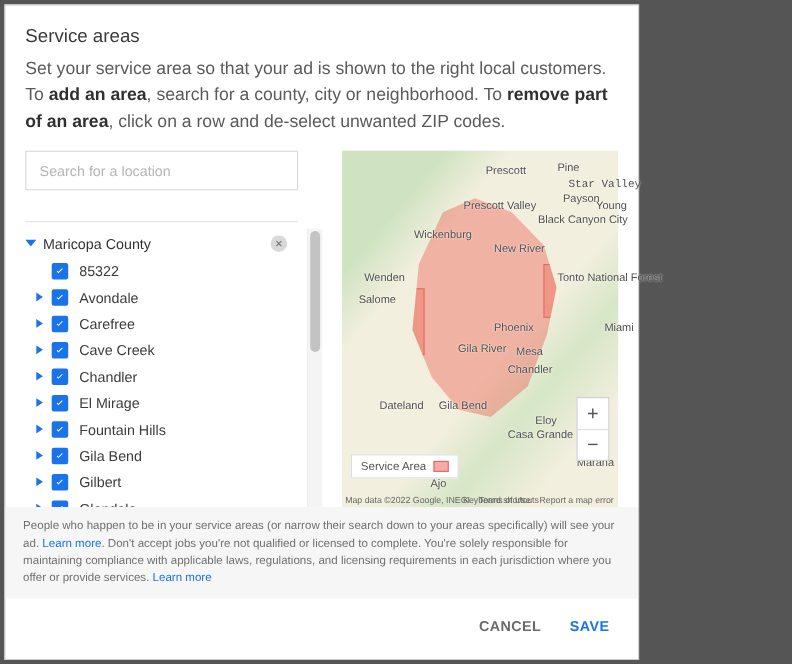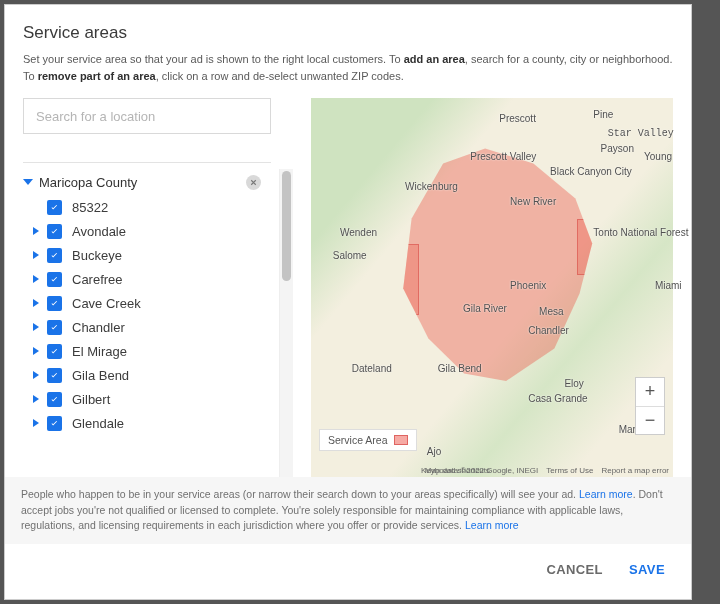--- a/index.html
+++ b/index.html
@@ -1,20 +1,20 @@
 <!DOCTYPE html>
 <html><head>
 <meta charset="utf-8">
 <style>
   * { box-sizing: border-box; }
   html, body { margin:0; padding:0; width:720px; height:604px; font-family: Arial, Helvetica, sans-serif; background:#555; }
-  .modal { position:absolute; left:4px; top:4px; width:688px; height:596px; background:#fff; border:1px solid #ccc; display:flex; flex-direction:column; }
+  .modal { position:absolute; left:4px; top:4px; width:577px; height:596px; background:#fff; border:1px solid #ccc; display:flex; flex-direction:column; }
   .content { padding:18px 18px 0 18px; flex:0 0 auto; }
   h1 { font-size:17px; font-weight:500; color:#3a3a3a; margin:0 0 8px; }
-  .sub { font-size:11px; color:#5a5a5a; line-height:1.5; margin:0 0 14px; }
+  .sub { font-size:16px; color:#5a5a5a; line-height:1.5; margin:0 0 14px; }
   .sub b { color:#303030; font-weight:600; }
   .body { display:flex; padding:0 18px; flex:1 1 auto; min-height:0; }
   .left { width:270px; flex:0 0 270px; display:flex; flex-direction:column; }
   .search { position:relative; }
   .search input { width:248px; height:36px; border:1px solid #d9d9d9; padding:0 12px; font-size:13px; color:#333; outline:none; }
   .search input::placeholder { color:#b5b5b5; }
   .sep { border:0; border-top:1px solid #e3e3e3; margin:28px 0 6px; width:248px; }
   .tree-wrap { display:flex; flex:1 1 auto; min-height:0; }
   .tree { flex:1 1 auto; overflow:hidden; padding-right:4px; }
   .scrolltrack { width:14px; background:#f4f4f4; position:relative; border-left:1px solid #eee; }
@@ -101,29 +101,20 @@
               </span>
               <span>Avondale</span>
             </div>
             <div class="node-row">
               <span class="tri tri-right"></span>
               <span class="cb">
                 <svg viewBox="0 0 24 24">
                   <path fill="#fff" d="M9 16.2l-3.5-3.5 1.4-1.4L9 13.4l7.1-7.1 1.4 1.4z"></path>
                 </svg>
               </span>
-              <span>Buckeye</span>
-            </div>
-            <div class="node-row">
-              <span class="tri tri-right"></span>
-              <span class="cb">
-                <svg viewBox="0 0 24 24">
-                  <path fill="#fff" d="M9 16.2l-3.5-3.5 1.4-1.4L9 13.4l7.1-7.1 1.4 1.4z"></path>
-                </svg>
-              </span>
               <span>Carefree</span>
             </div>
             <div class="node-row">
               <span class="tri tri-right"></span>
               <span class="cb">
                 <svg viewBox="0 0 24 24">
                   <path fill="#fff" d="M9 16.2l-3.5-3.5 1.4-1.4L9 13.4l7.1-7.1 1.4 1.4z"></path>
                 </svg>
               </span>
               <span>Cave Creek</span>
@@ -138,20 +129,29 @@
               <span>Chandler</span>
             </div>
             <div class="node-row">
               <span class="tri tri-right"></span>
               <span class="cb">
                 <svg viewBox="0 0 24 24">
                   <path fill="#fff" d="M9 16.2l-3.5-3.5 1.4-1.4L9 13.4l7.1-7.1 1.4 1.4z"></path>
                 </svg>
               </span>
               <span>El Mirage</span>
+            </div>
+            <div class="node-row">
+              <span class="tri tri-right"></span>
+              <span class="cb">
+                <svg viewBox="0 0 24 24">
+                  <path fill="#fff" d="M9 16.2l-3.5-3.5 1.4-1.4L9 13.4l7.1-7.1 1.4 1.4z"></path>
+                </svg>
+              </span>
+              <span>Fountain Hills</span>
             </div>
             <div class="node-row">
               <span class="tri tri-right"></span>
               <span class="cb">
                 <svg viewBox="0 0 24 24">
                   <path fill="#fff" d="M9 16.2l-3.5-3.5 1.4-1.4L9 13.4l7.1-7.1 1.4 1.4z"></path>
                 </svg>
               </span>
               <span>Gila Bend</span>
             </div>

